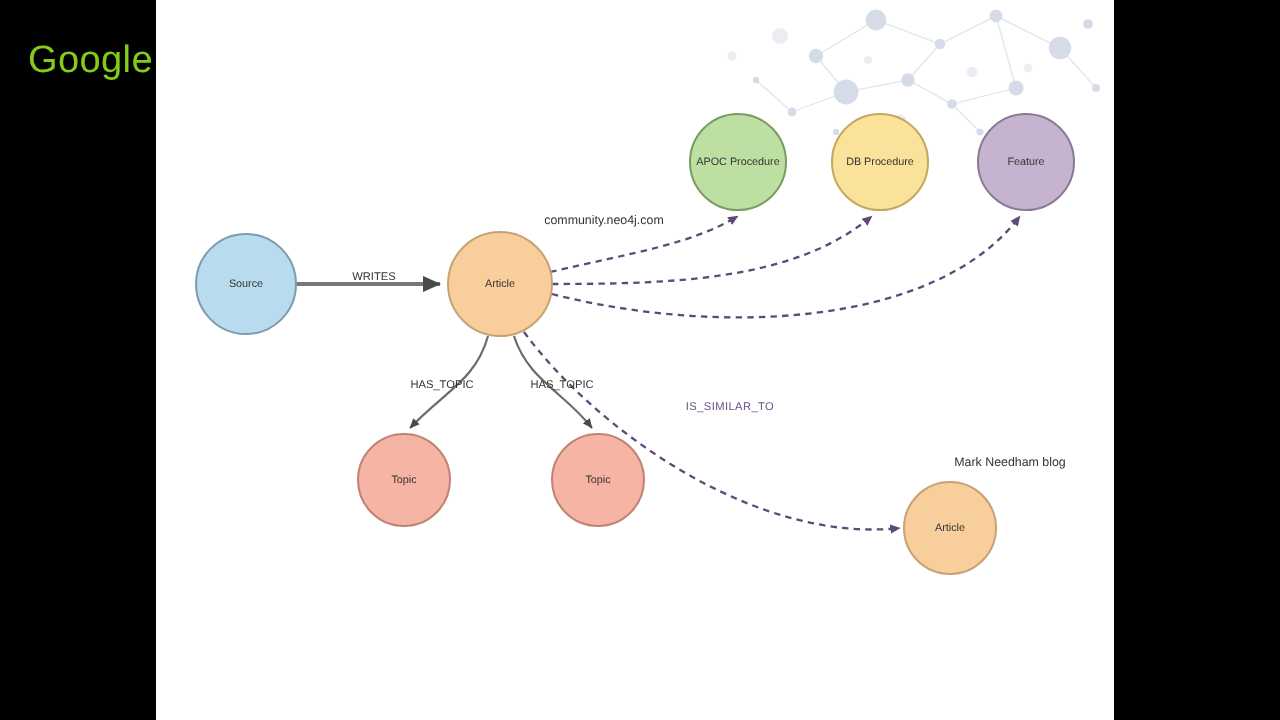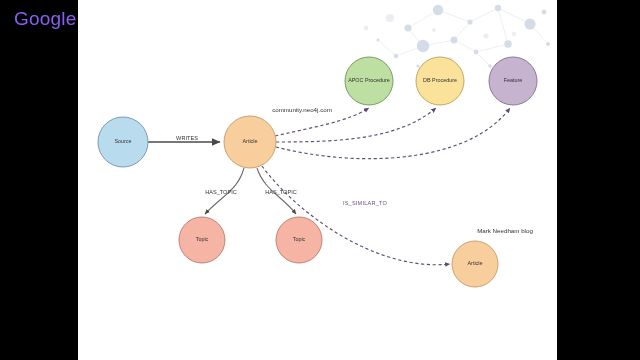--- a/index.html
+++ b/index.html
@@ -1,20 +1,20 @@
 <!DOCTYPE html>
 <html><head>
 <meta charset="utf-8">
 <style>
   html,body{margin:0;padding:0;background:#000;}
   body{width:640px;height:360px;overflow:hidden;font-family:"Liberation Sans",sans-serif;}
   #stage{position:relative;width:640px;height:360px;background:#000;}
   #slide{position:absolute;left:78px;top:0;width:479px;height:360px;background:#fff;overflow:hidden;}
   #googlebar{position:absolute;left:0;top:0;width:78px;height:360px;background:#000;}
-  #google-logo{position:absolute;left:14px;top:8px;color:#8b5cf6;font-size:19px;letter-spacing:.2px;font-family:"Liberation Sans",sans-serif;font-weight:400;}
+  #google-logo{position:absolute;left:14px;top:20px;color:#84cc16;font-size:19px;letter-spacing:.2px;font-family:"Liberation Sans",sans-serif;font-weight:400;}
   #rightbar{position:absolute;left:557px;top:0;width:83px;height:360px;background:#000;}
   svg.layer{position:absolute;left:0;top:0;width:479px;height:360px;}
   .nodelabel{font-size:5.4px;fill:#333;text-anchor:middle;dominant-baseline:middle;font-family:"Liberation Sans",sans-serif;}
   .reltext{font-size:5.6px;fill:#333;text-anchor:middle;font-family:"Liberation Sans",sans-serif;}
   .simtext{font-size:5.6px;fill:#6b4f86;text-anchor:middle;font-family:"Liberation Sans",sans-serif;letter-spacing:.2px;}
   .annot{font-size:6.2px;fill:#333;text-anchor:middle;font-family:"Liberation Sans",sans-serif;}
   .edge{stroke:#6b6b6b;stroke-width:1.1;fill:none;}
   .edge-thick{stroke:#777;stroke-width:2;fill:none;}
   .dash{stroke:#5e4a77;stroke-width:1.15;fill:none;stroke-dasharray:3.2 2.6;}
   .nodecircle{stroke-width:1;}

